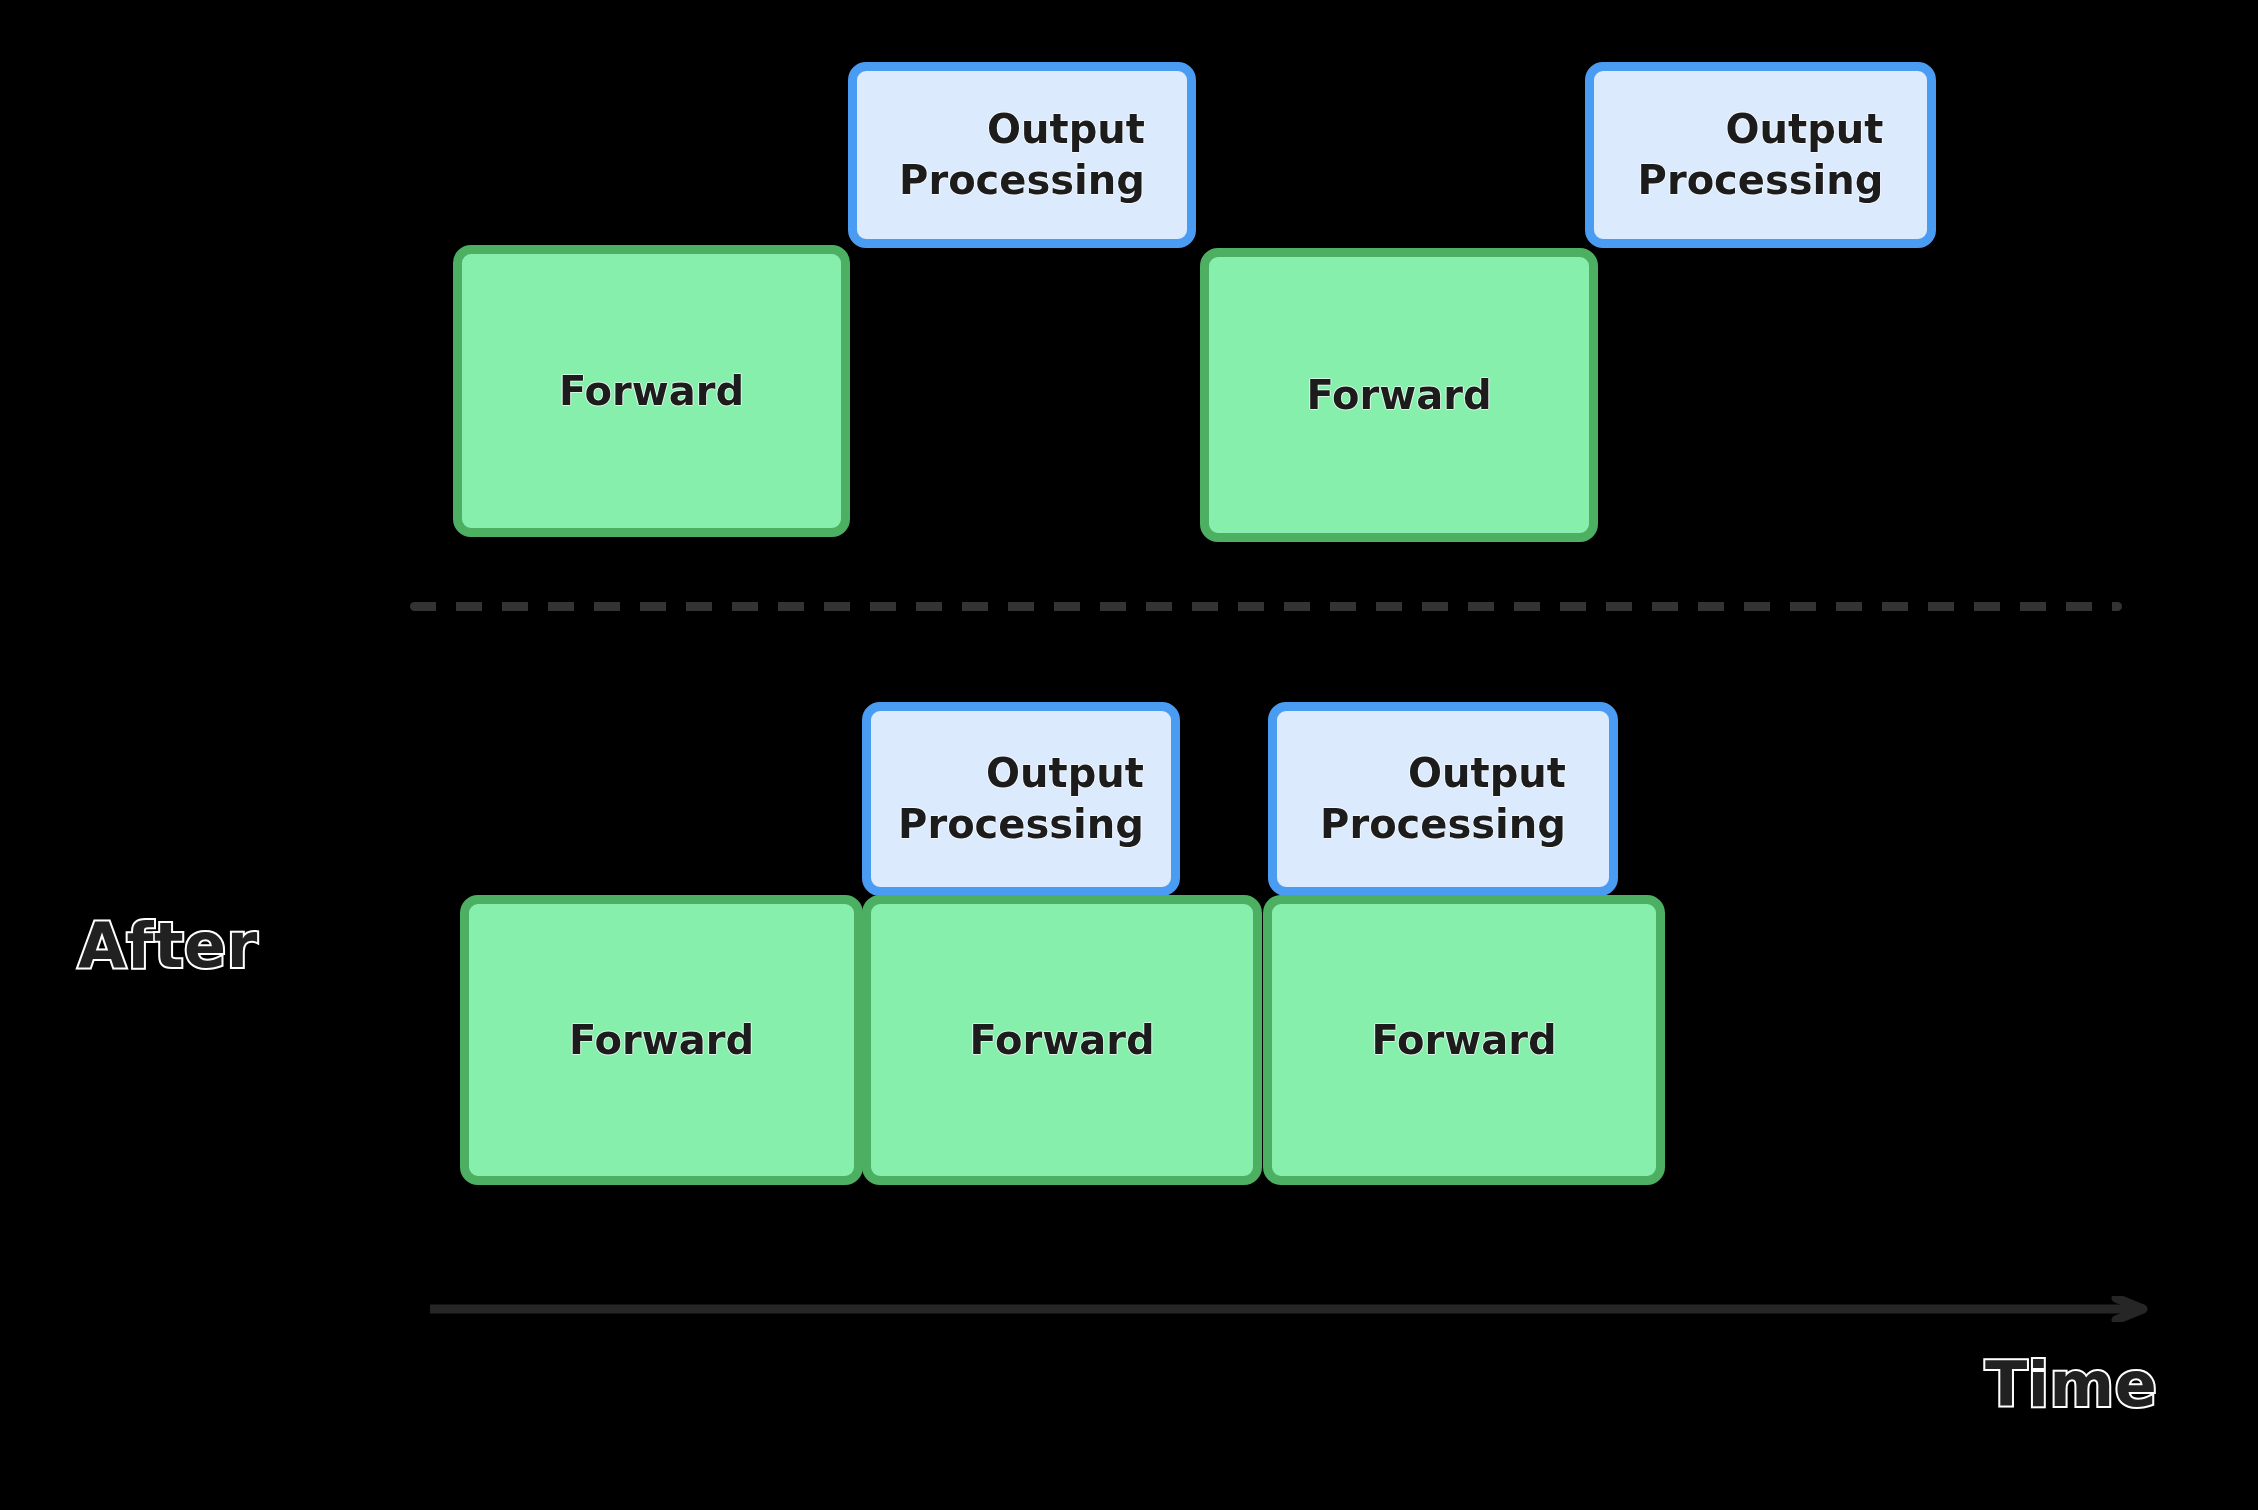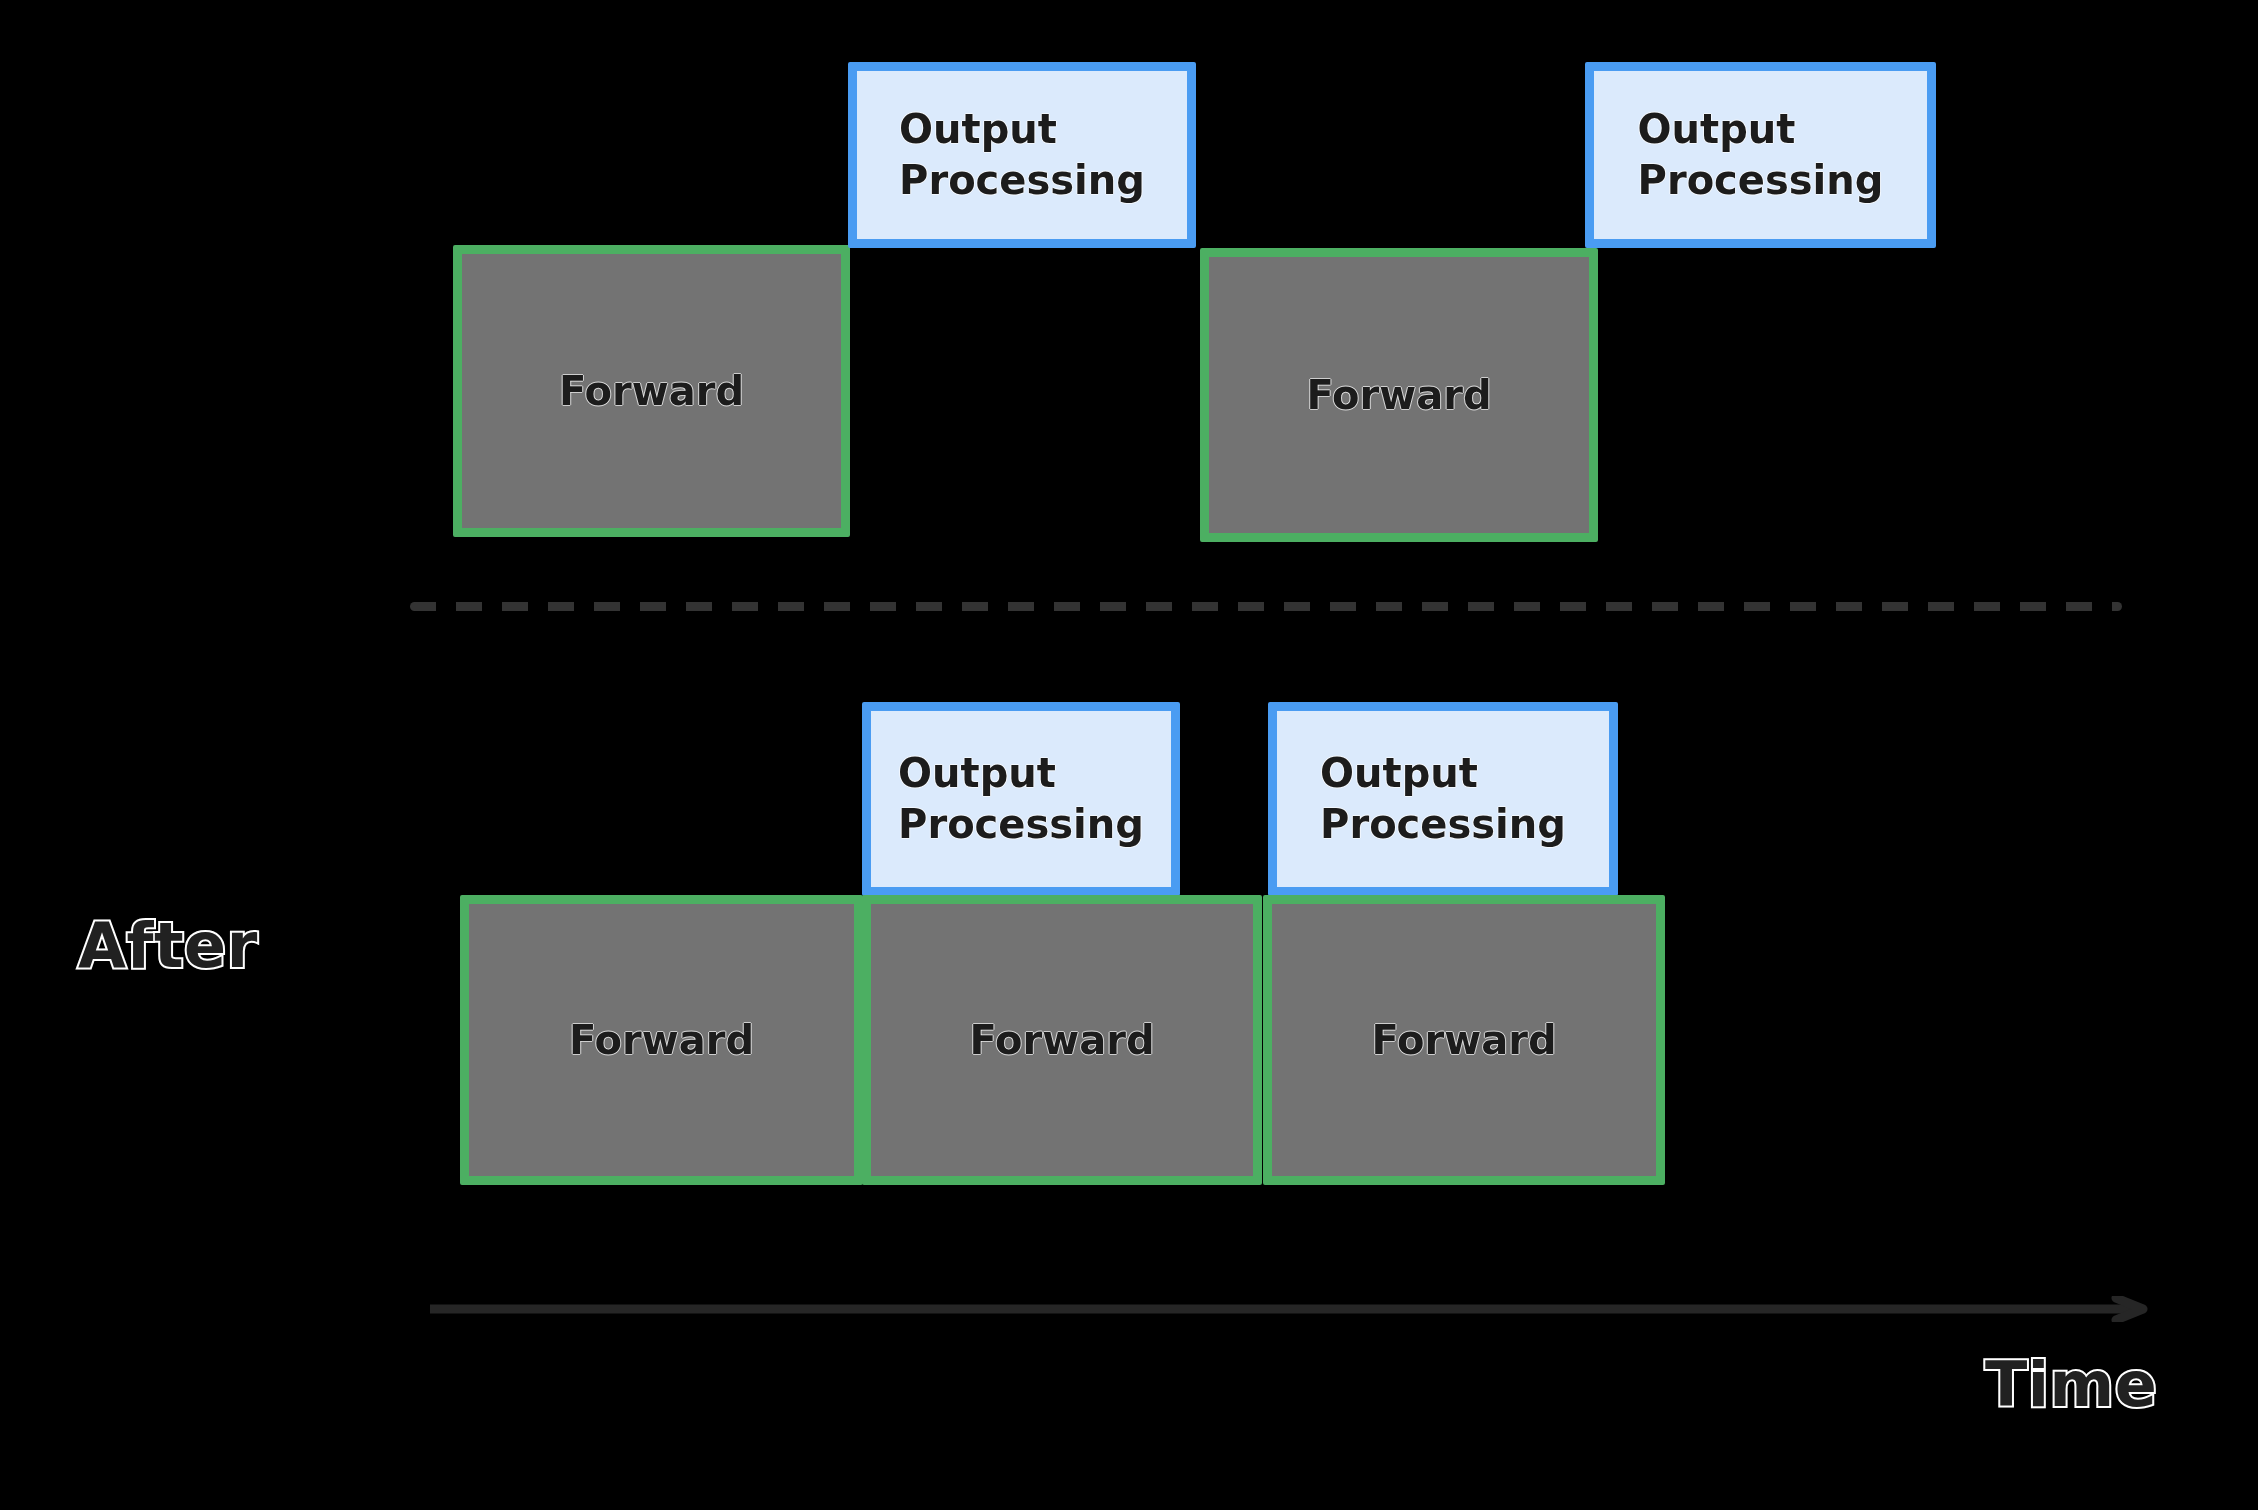--- a/index.html
+++ b/index.html
@@ -35,38 +35,38 @@
   #label-after  { left: 78px;  top: 915px; }
   #label-time   { left: 1985px; top: 1345px; font-size: 62px; margin-top: 9px; }
 
   
   .block {
     position: absolute;
     box-sizing: border-box;
     display: flex;
     align-items: center;
     justify-content: center;
-    text-align: left;
-    border-radius: 2px;
+    text-align: right;
+    border-radius: 18px;
     border-style: solid;
   }
   .block .block-text {
     font-family: "DejaVu Sans", sans-serif;
     font-weight: 600;
     color: #1c1c1c;
     text-shadow:
        1px  0 0 rgba(255,255,255,.65),
       -1px  0 0 rgba(255,255,255,.65),
        0  1px 0 rgba(255,255,255,.65),
        0 -1px 0 rgba(255,255,255,.65);
     pointer-events: none;
   }
 
   .block.green {
-    background: #737373;
+    background: #86efac;
     border-color: #4caf62;
     border-width: 9px;
   }
   .block.blue {
     background: #dbeafc;
     border-color: #4a9cf2;
     border-width: 9px;
   }
 
   .block.green .block-text { font-size: 40px; line-height: 1.15; }

